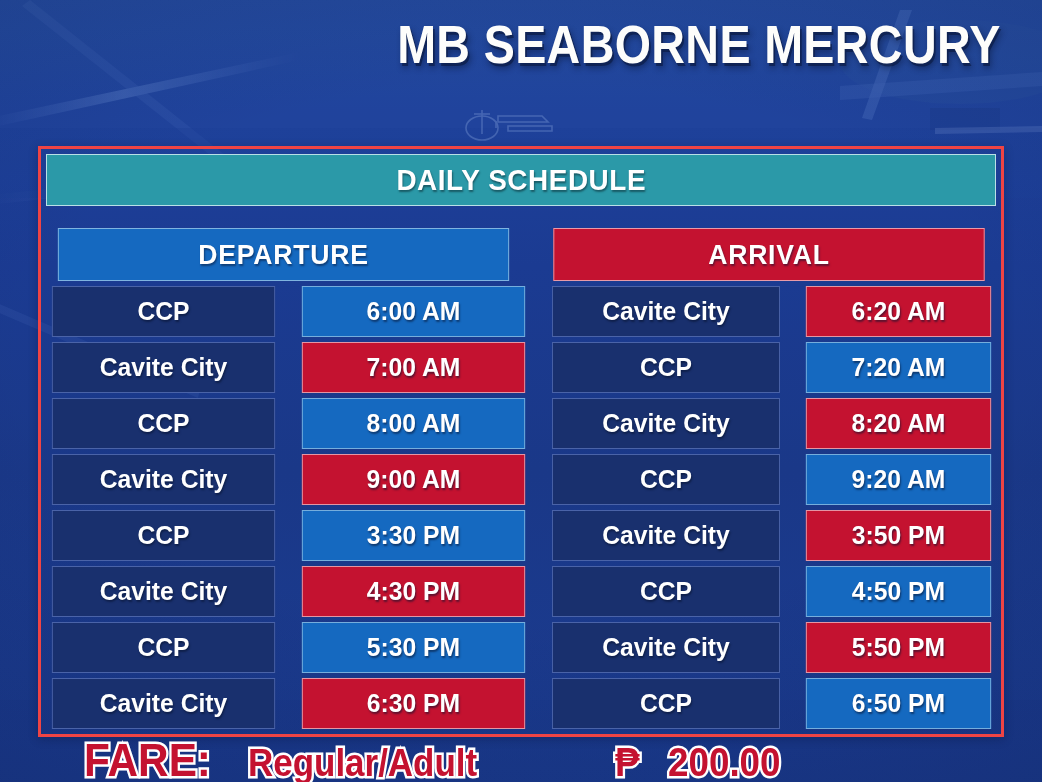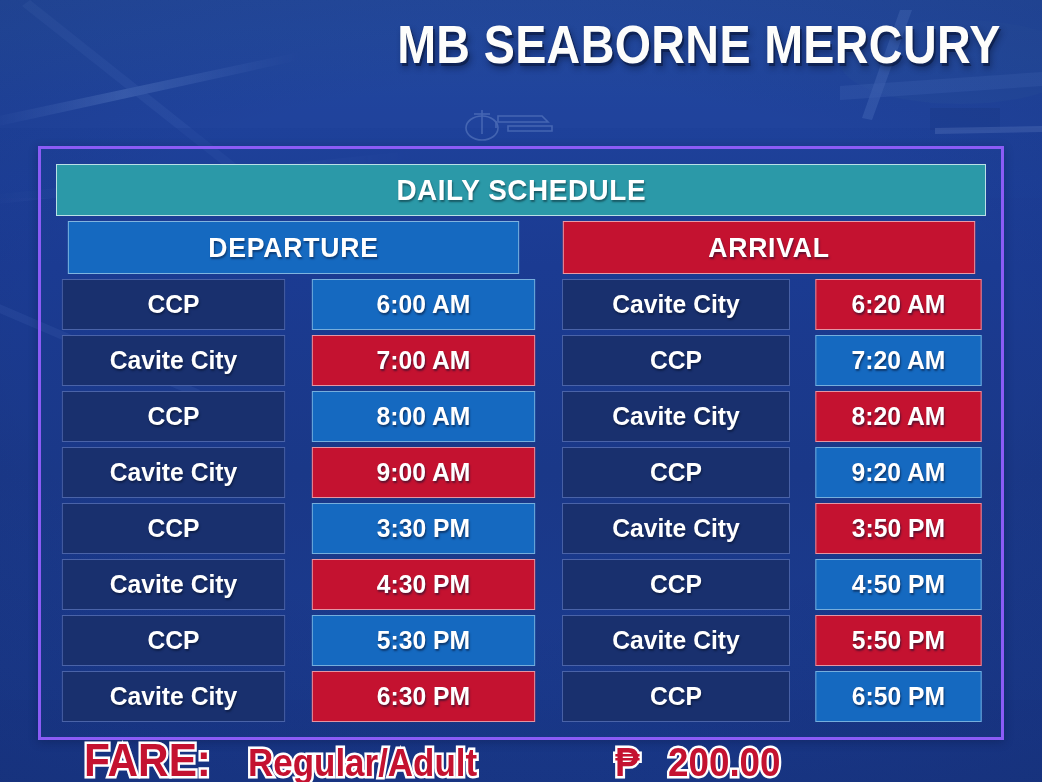--- a/index.html
+++ b/index.html
@@ -74,22 +74,22 @@
     opacity: .30;
   }
 
   
   .schedule-frame {
     position: absolute;
     left: 38px;
     top: 146px;
     width: 966px;
     z-index: 6;
-    border: 3px solid #8b5cf6;
-    padding: 15px;
+    border: 3px solid #ef4444;
+    padding: 5px;
     background: transparent;
     box-shadow: 0 2px 9px rgba(5,15,45,.30);
   }
 
   .band-daily {
     height: 52px;
     background: #2b99a8;
     border: 1px solid #b9e0e6;
     display: flex;
     align-items: center;
@@ -101,21 +101,21 @@
     font-weight: bold;
     color: #ffffff;
     letter-spacing: .6px;
     transform: scaleX(.93);
     text-shadow: 1px 2px 2px rgba(10,40,48,.55);
   }
 
   .band-heads {
     display: flex;
     gap: 21px;
-    margin-top: 5px;
+    margin-top: 22px;
   }
   .head-cell {
     height: 53px;
     display: flex;
     align-items: center;
     justify-content: center;
     font-family: "Liberation Sans Narrow", "Liberation Sans", sans-serif;
     font-size: 28px;
     font-weight: bold;
     color: #ffffff;

